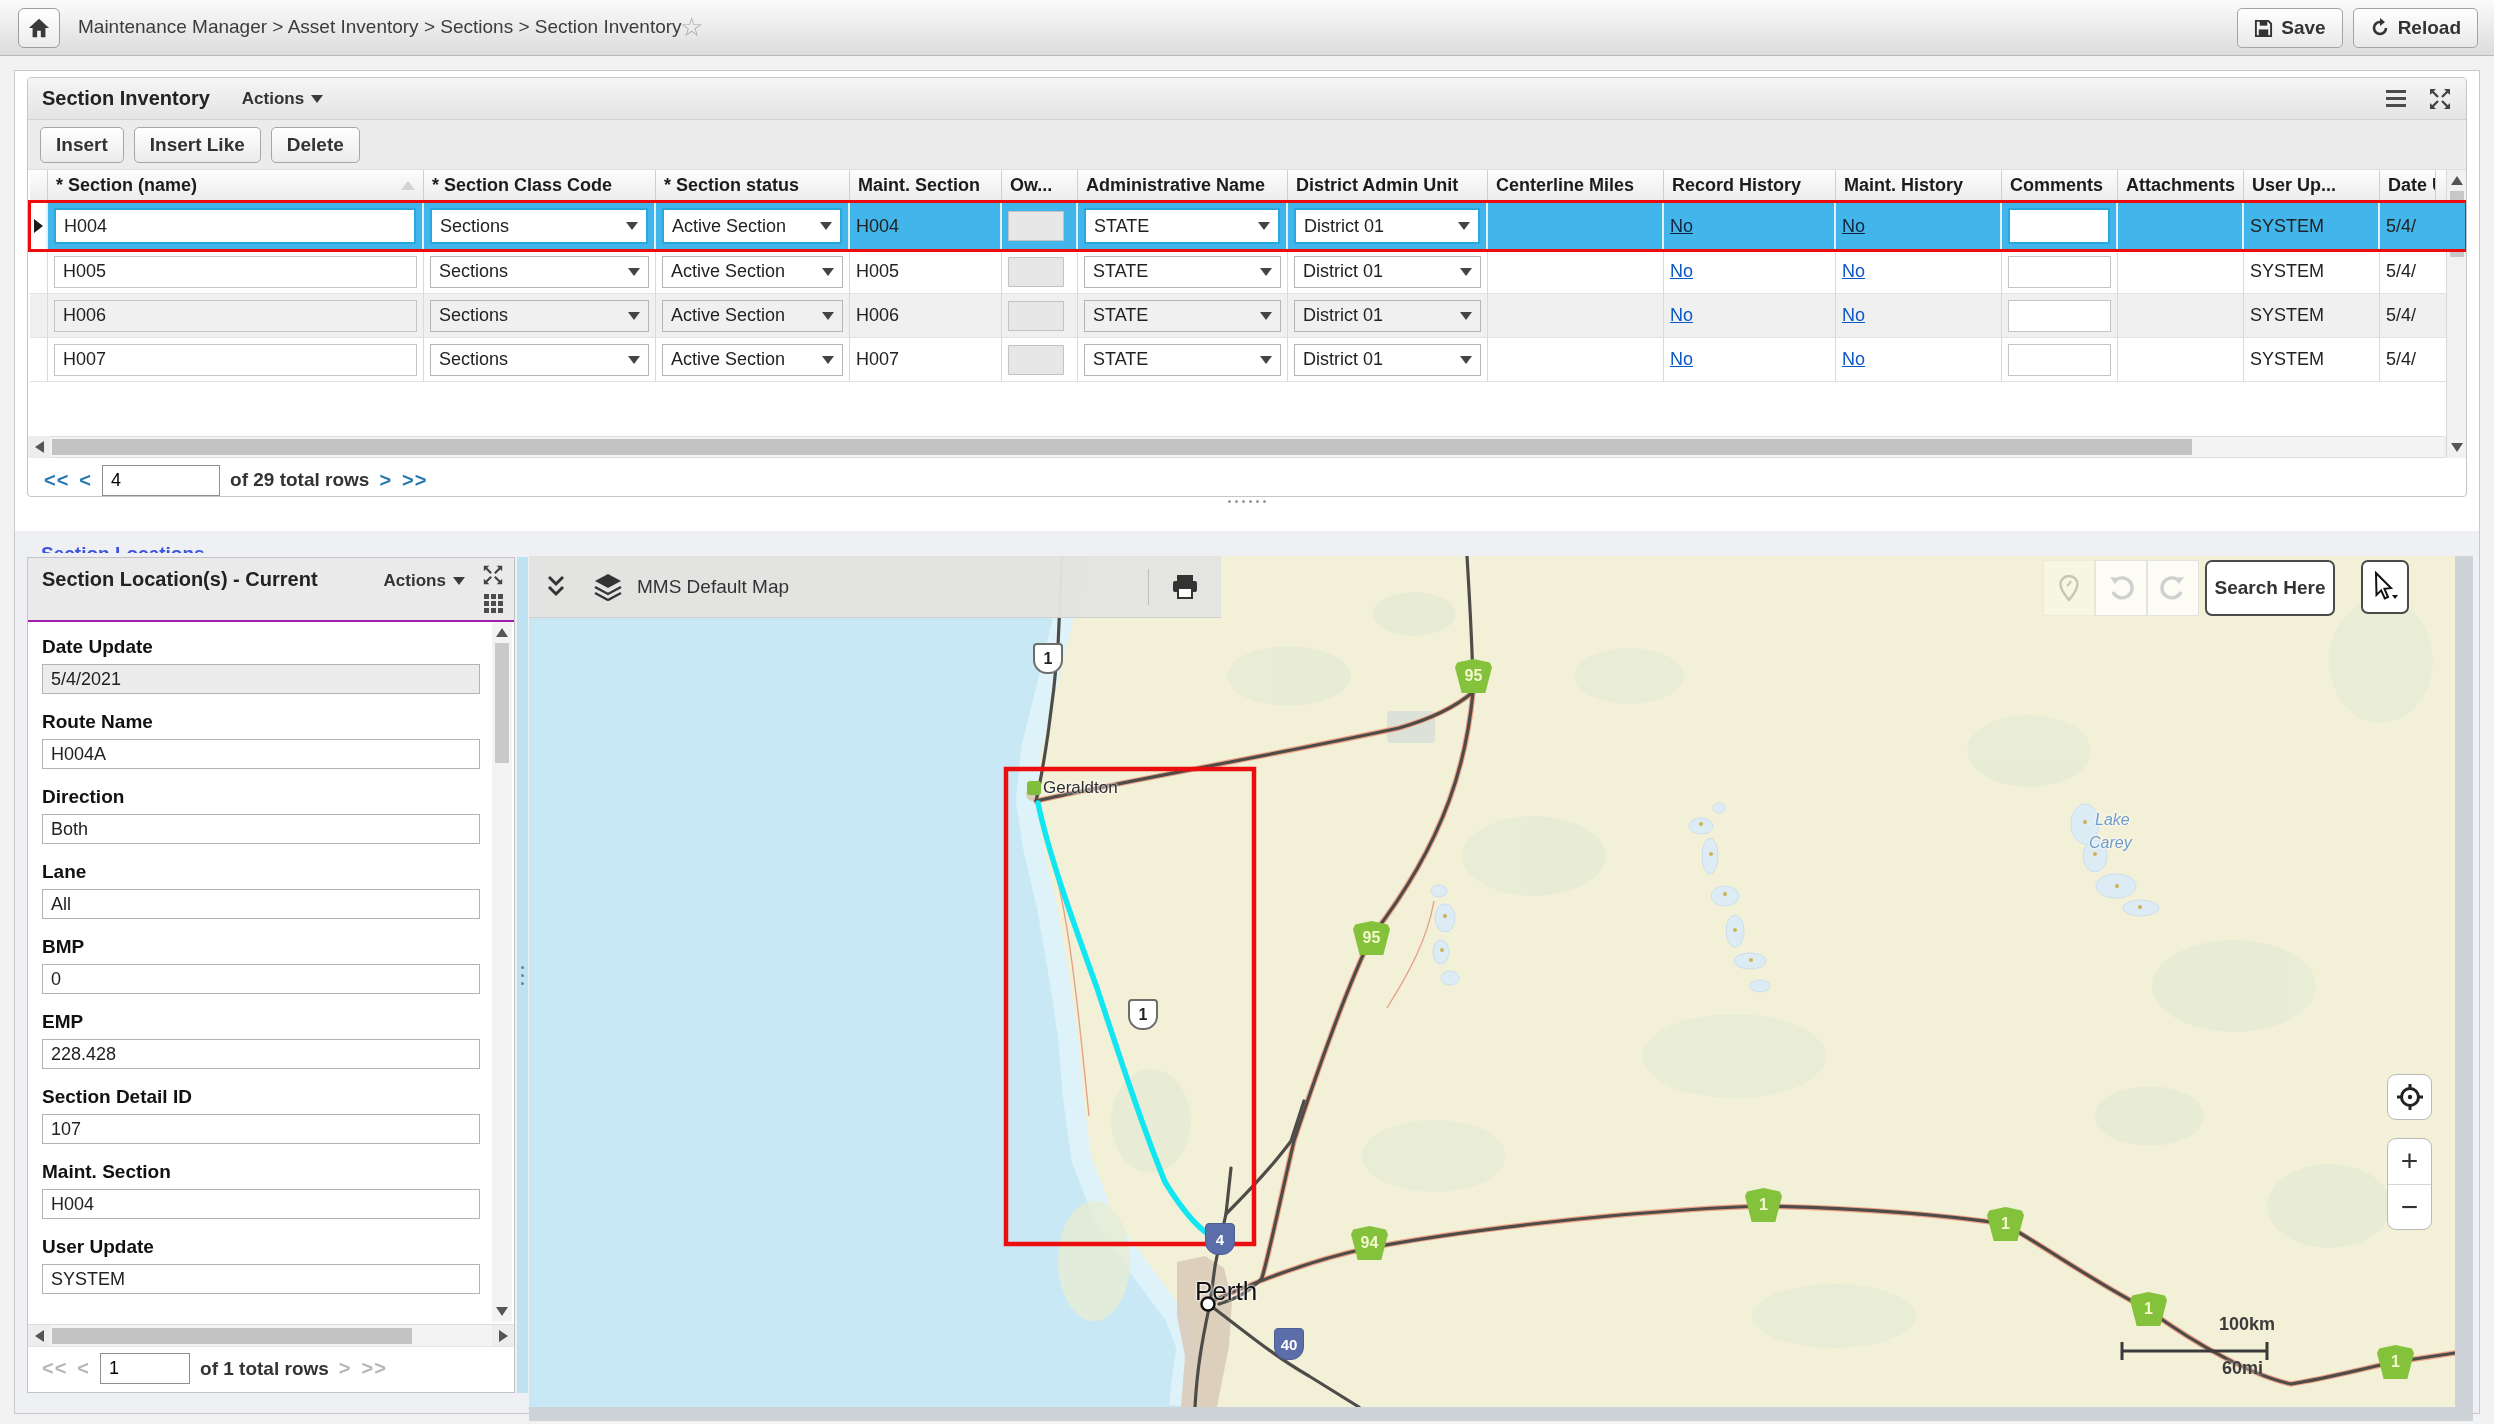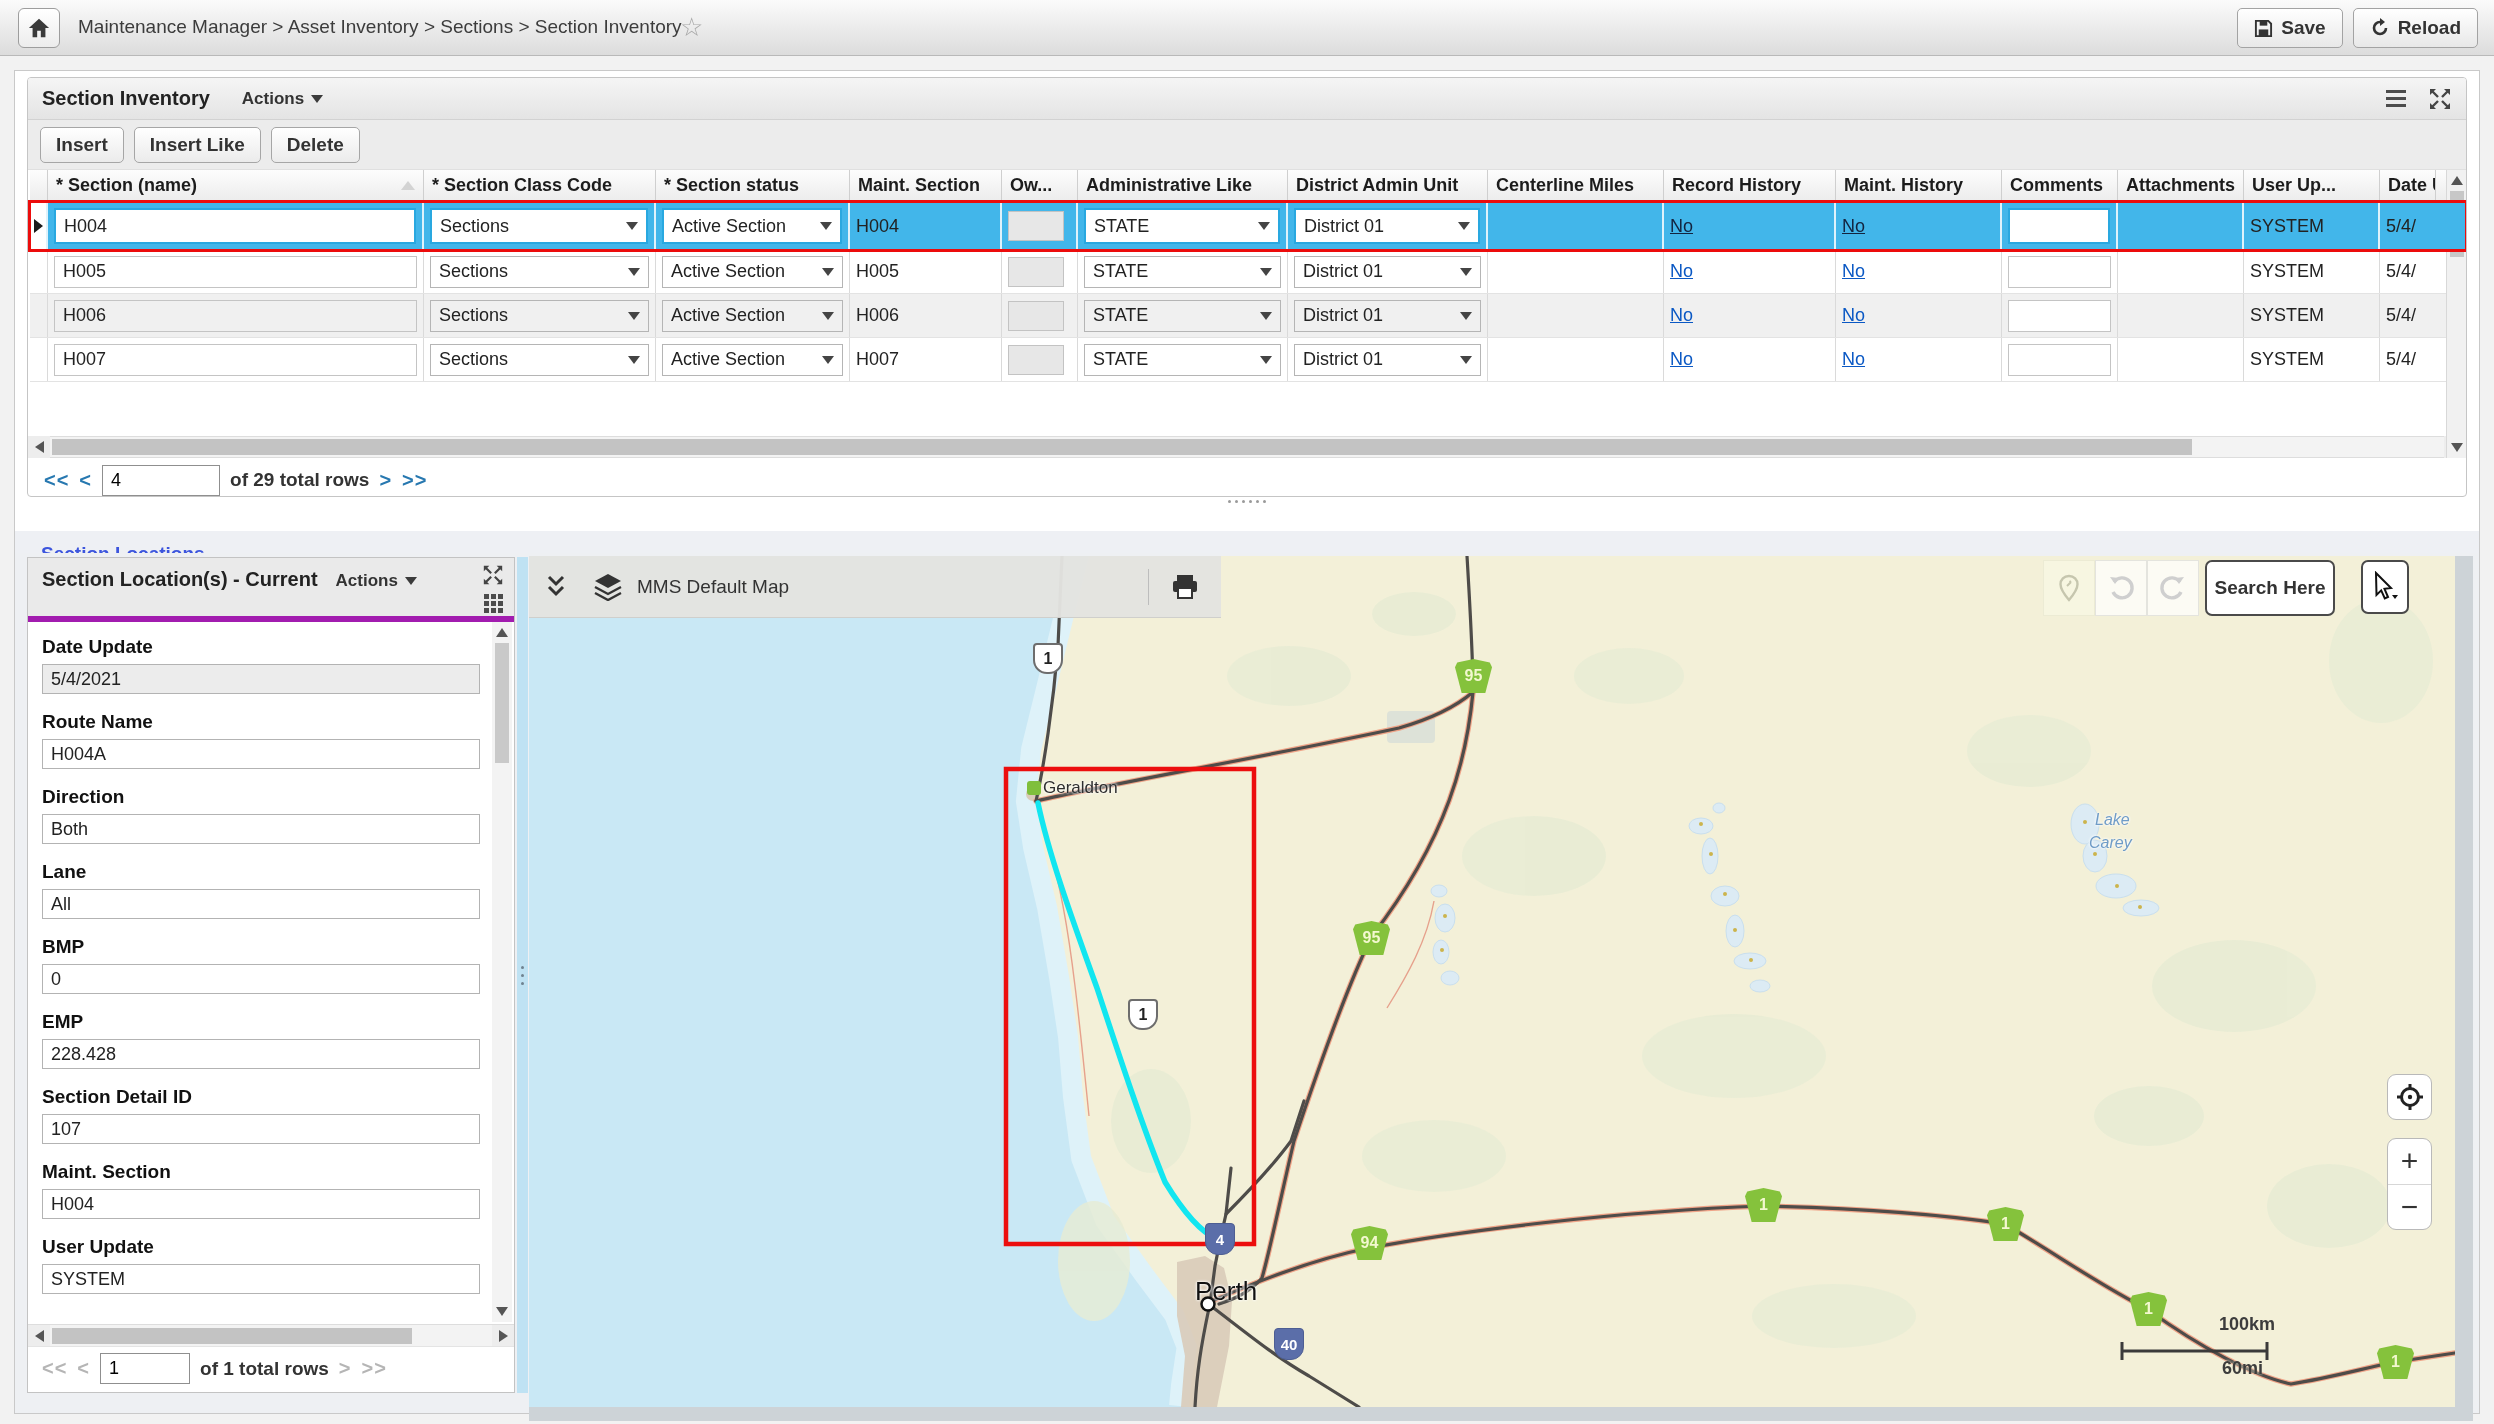--- a/index.html
+++ b/index.html
@@ -107,22 +107,22 @@
   .tab { position:absolute; left:12px; top:0; height:46px; padding:0 14px; display:flex; align-items:center;
     font-size:19px; font-weight:bold; color:#3c55dd; cursor:pointer; }
   .tab::after { content:""; position:absolute; left:0; right:0; bottom:0; height:5px; background:#3c55dd; }
 
   
   .lower { position:absolute; left:0; top:482px; width:2464px; height:860px; background:#eef0f3; }
 
   
   .loc-panel { position:absolute; left:12px; top:4px; width:488px; height:836px; background:#fff;
     border:1px solid #c3c3c3; display:flex; flex-direction:column; }
-  .loc-head { height:64px; background:#eaeaea; border-bottom:6px solid #a21caf; position:relative;
-    display:flex; align-items:flex-start; padding:10px 12px 0 14px; }
+  .loc-head { height:64px; background:#eaeaea; border-bottom:2px solid #a21caf; position:relative;
+    display:flex; align-items:flex-start; padding:10px 12px 0 14px;gap:48px; }
   .loc-title { font-size:20px; font-weight:bold; color:#222; }
   .loc-actions { margin-left:18px; margin-top:3px; }
   .loc-head-icons { position:absolute; right:10px; top:6px; display:flex; flex-direction:column; gap:8px;
     align-items:center; }
   .grid-ic { display:grid; grid-template-columns:repeat(3,5px); gap:2px; }
   .grid-ic i { width:5px; height:5px; background:#4c4c4c; display:block; }
   .loc-body { position:relative; flex:0 0 702px; padding:10px 34px 0 14px; overflow:hidden; background:#fff; }
   .fld-label { font-size:19px; font-weight:bold; color:#111; margin-top:17px; }
   .fld-label:first-child { margin-top:4px; }
   .fld-input { width:100%; height:30px; border:1px solid #b3b3b3; background:#fff; font-size:18px;
@@ -259,21 +259,21 @@
         <div class="thead">
           <div class="th c0"></div>
           <div class="th c1">
               <span>* Section (name)</span>
               <span class="sort-up"></span>
             </div>
           <div class="th c2">* Section Class Code</div>
           <div class="th c3">* Section status</div>
           <div class="th c4">Maint. Section</div>
           <div class="th c5">Ow...</div>
-          <div class="th c6">Administrative Like</div>
+          <div class="th c6">Administrative Name</div>
           <div class="th c7">District Admin Unit</div>
           <div class="th c8">Centerline Miles</div>
           <div class="th c9">Record History</div>
           <div class="th c10">Maint. History</div>
           <div class="th c11">Comments</div>
           <div class="th c12">Attachments</div>
           <div class="th c13">User Up...</div>
           <div class="th c14">Date U</div>
         </div>
 

